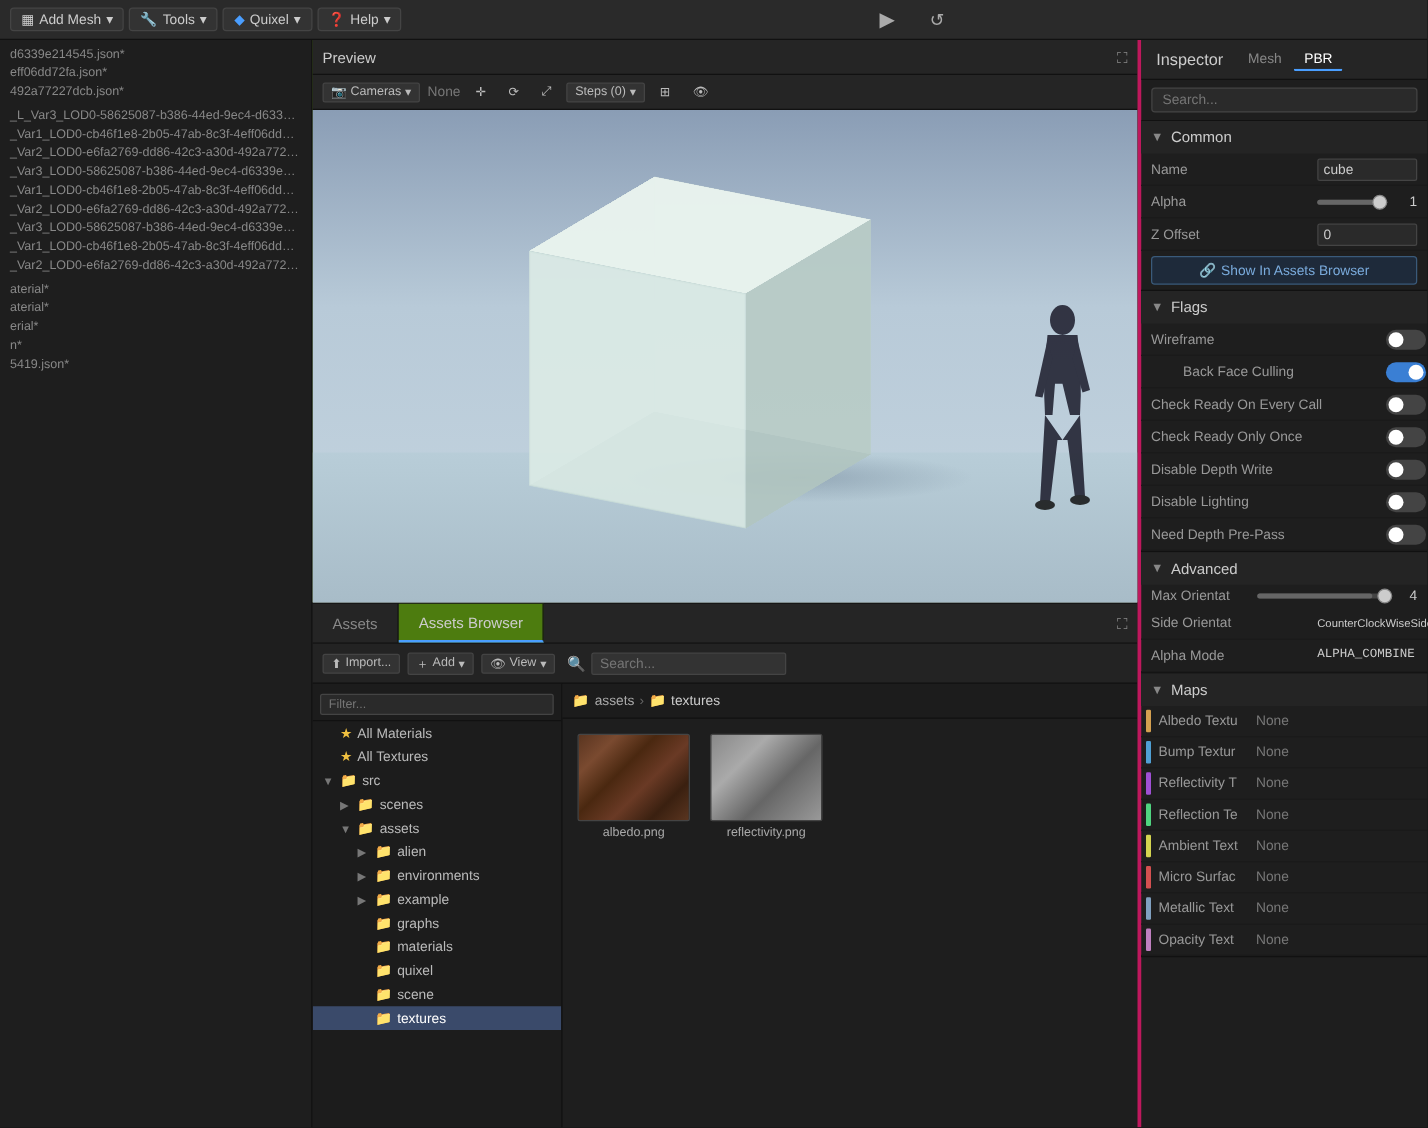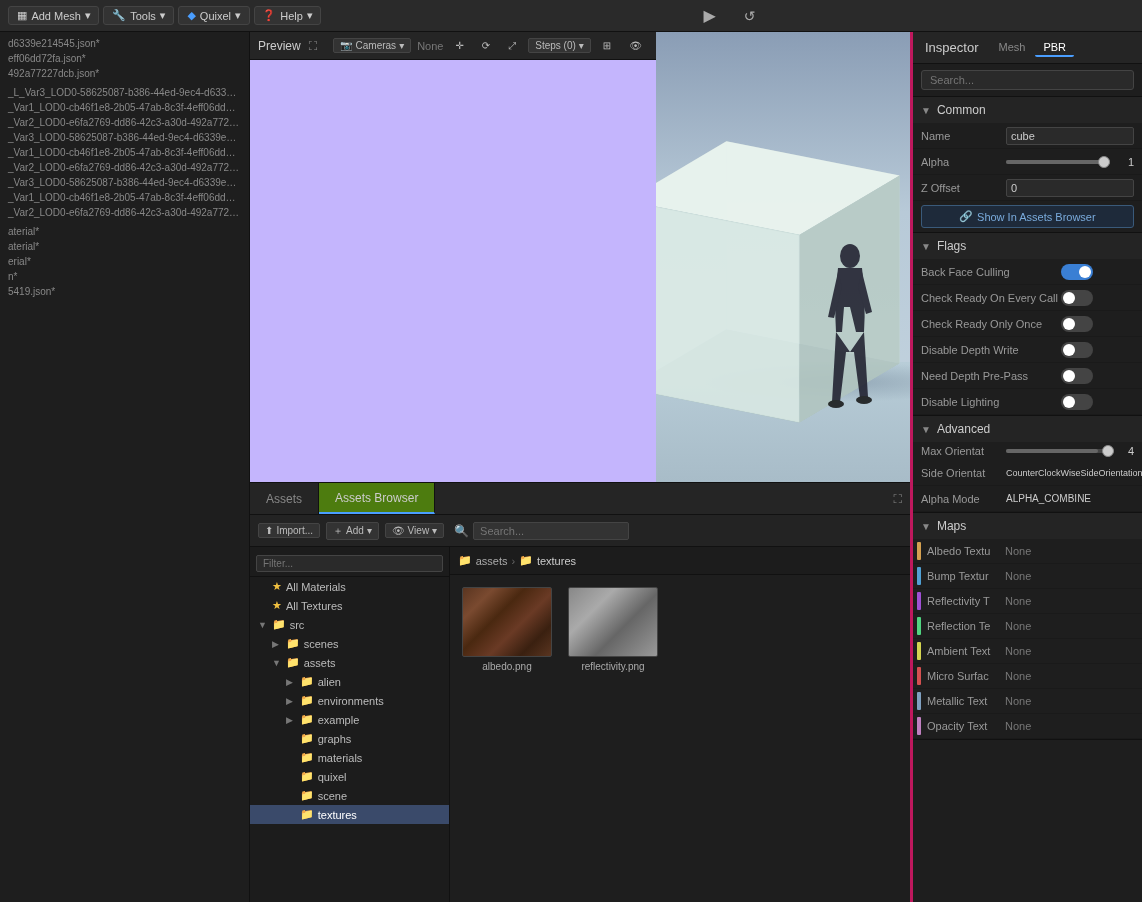--- a/index.html
+++ b/index.html
@@ -74,23 +74,23 @@
     #center-area {
       flex: 1;
       display: flex;
       flex-direction: column;
       overflow: hidden;
     }
 
     
     #preview-panel {
       flex: 1;
-      background: #c4b5fd;
-      display: flex;
-      flex-direction: row;
+      background: #4d7c0f;
+      display: flex;
+      flex-direction: column;
       min-height: 0;
     }
     #preview-header {
       height: 28px;
       background: #252525;
       display: flex;
       align-items: center;
       padding: 0 8px;
       gap: 8px;
       border-bottom: 1px solid #111;
@@ -396,20 +396,21 @@
       gap: 6px;
     }
     .section-arrow { color: #888; font-size: 10px; }
     .section-title { color: #ccc; font-size: 12px; font-weight: 500; flex: 1; }
     .prop-row {
       display: flex;
       align-items: center;
       padding: 3px 8px;
       min-height: 26px;
       border-bottom: 1px solid #1a1a1a;
+      gap: 48px;
     }
     .prop-label {
       width: 85px;
       color: #999;
       font-size: 11px;
       flex-shrink: 0;
       overflow: hidden;
       text-overflow: ellipsis;
       white-space: nowrap;
     }
@@ -880,41 +881,45 @@
         </div>
       </div>
 
       <div class="inspector-section">
         <div class="section-header">
           <span class="section-arrow">▼</span>
           <span class="section-title">Flags</span>
         </div>
         <div id="flags-list">
             <div class="prop-row">
-    <span class="prop-label" style="width:140px;">Back Face Culling</span>
+    <span class="prop-label" style="width:140px;">Wireframe</span>
+    <div class="toggle off"></div>
+  </div>
+            <div class="prop-row">
+    <span class="prop-label" style="width:140px;text-align:center;">Back Face Culling</span>
     <div class="toggle on"></div>
   </div>
             <div class="prop-row">
     <span class="prop-label" style="width:140px;">Check Ready On Every Call</span>
     <div class="toggle off"></div>
   </div>
             <div class="prop-row">
     <span class="prop-label" style="width:140px;">Check Ready Only Once</span>
     <div class="toggle off"></div>
   </div>
             <div class="prop-row">
     <span class="prop-label" style="width:140px;">Disable Depth Write</span>
     <div class="toggle off"></div>
   </div>
             <div class="prop-row">
+    <span class="prop-label" style="width:140px;">Disable Lighting</span>
+    <div class="toggle off"></div>
+  </div>
+            <div class="prop-row">
     <span class="prop-label" style="width:140px;">Need Depth Pre-Pass</span>
-    <div class="toggle off"></div>
-  </div>
-            <div class="prop-row">
-    <span class="prop-label" style="width:140px;">Disable Lighting</span>
     <div class="toggle off"></div>
   </div>
           </div>
       </div>
 
       <div class="inspector-section">
         <div class="section-header">
           <span class="section-arrow">▼</span>
           <span class="section-title">Advanced</span>
         </div>
@@ -928,21 +933,21 @@
           <span class="max-sim-val">4</span>
         </div>
 
         <div class="prop-row">
           <span class="prop-label">Side Orientat</span>
           <span class="prop-value" style="font-size:9px;color:#ccc;">CounterClockWiseSideOrientation</span>
         </div>
 
         <div class="prop-row">
           <span class="prop-label">Alpha Mode</span>
-          <span class="prop-value" style="font-size:10px;color:#ccc;">ALPHA_COMBINE</span>
+          <span class="prop-value" style="font-size:10px;color:#ccc;font-family:Liberation Mono, monospace;">ALPHA_COMBINE</span>
         </div>
       </div>
 
       <div class="inspector-section">
         <div class="section-header">
           <span class="section-arrow">▼</span>
           <span class="section-title">Maps</span>
         </div>
         <div id="maps-list">
             <div class="map-row">

